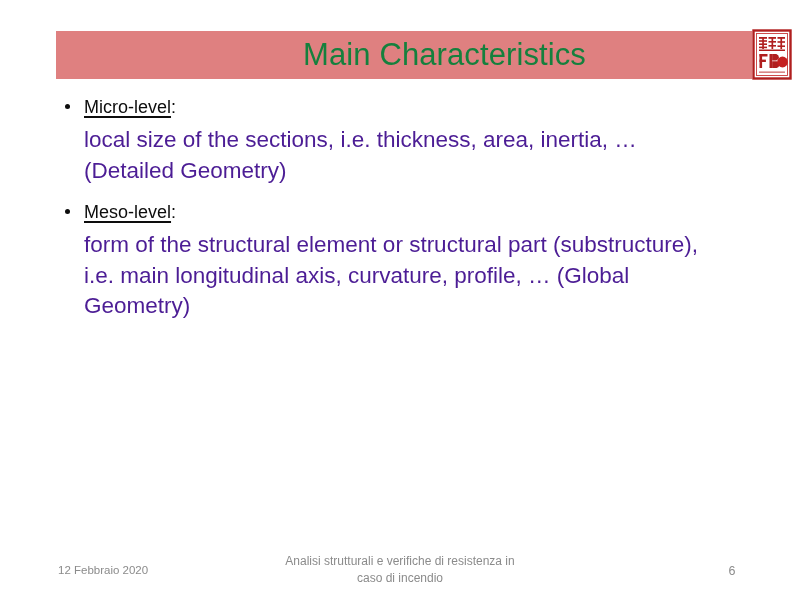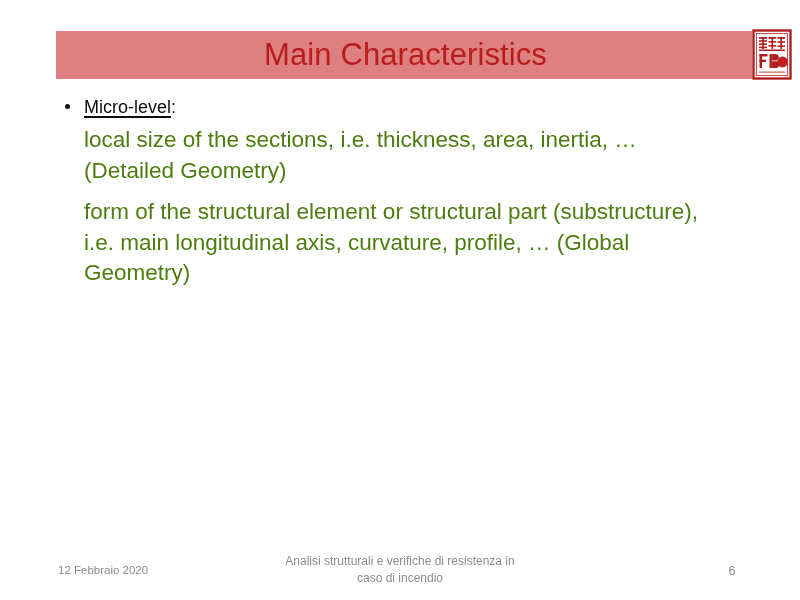--- a/index.html
+++ b/index.html
@@ -36,23 +36,24 @@
     position: absolute;
     left: 56px;
     top: 31px;
     width: 699px;
     height: 48px;
     display: flex;
     align-items: center;
     justify-content: center;
     font-size: 31px;
     font-weight: 400;
-    color: #b91c1c;
+    color: #15803d;
     letter-spacing: 0.1px;
     white-space: nowrap;
+    padding-left: 39px;
   }
 
   
   .logo {
     position: absolute;
     left: 752px;
     top: 29px;
     width: 40px;
     height: 51px;
   }
@@ -90,21 +91,21 @@
   .bullet-head .u {
     text-decoration: underline;
     text-decoration-thickness: 1.6px;
     text-underline-offset: 3px;
   }
 
   .bullet-body {
     padding-left: 28px;
     font-size: 22.5px;
     line-height: 30.5px;
-    color: #4d7c0f;
+    color: #4c1d95;
     max-width: 648px;
   }
   .gap-m { height: 11px; }
 
   
   .footer {
     position: absolute;
     left: 0;
     top: 552px;
     width: 680px;
@@ -188,20 +189,24 @@
       <div class="bullet-head">
         <span class="bullet-dot"></span>
         <span class="u">Micro-level</span><span>:</span>
       </div>
       <div class="bullet-body">local size of the sections, i.e. thickness, area, inertia, … (Detailed Geometry)</div>
     </div>
 
     <div class="gap-m"></div>
 
     <div class="bullet-block">
+      <div class="bullet-head">
+        <span class="bullet-dot"></span>
+        <span class="u">Meso-level</span><span>:</span>
+      </div>
       <div class="bullet-body">form of the structural element or structural part (substructure), i.e. main longitudinal axis, curvature, profile, … (Global Geometry)</div>
     </div>
 
     <div class="gap-m"></div>
 
     <div class="bullet-block">
     </div>
 
   </div>
 

